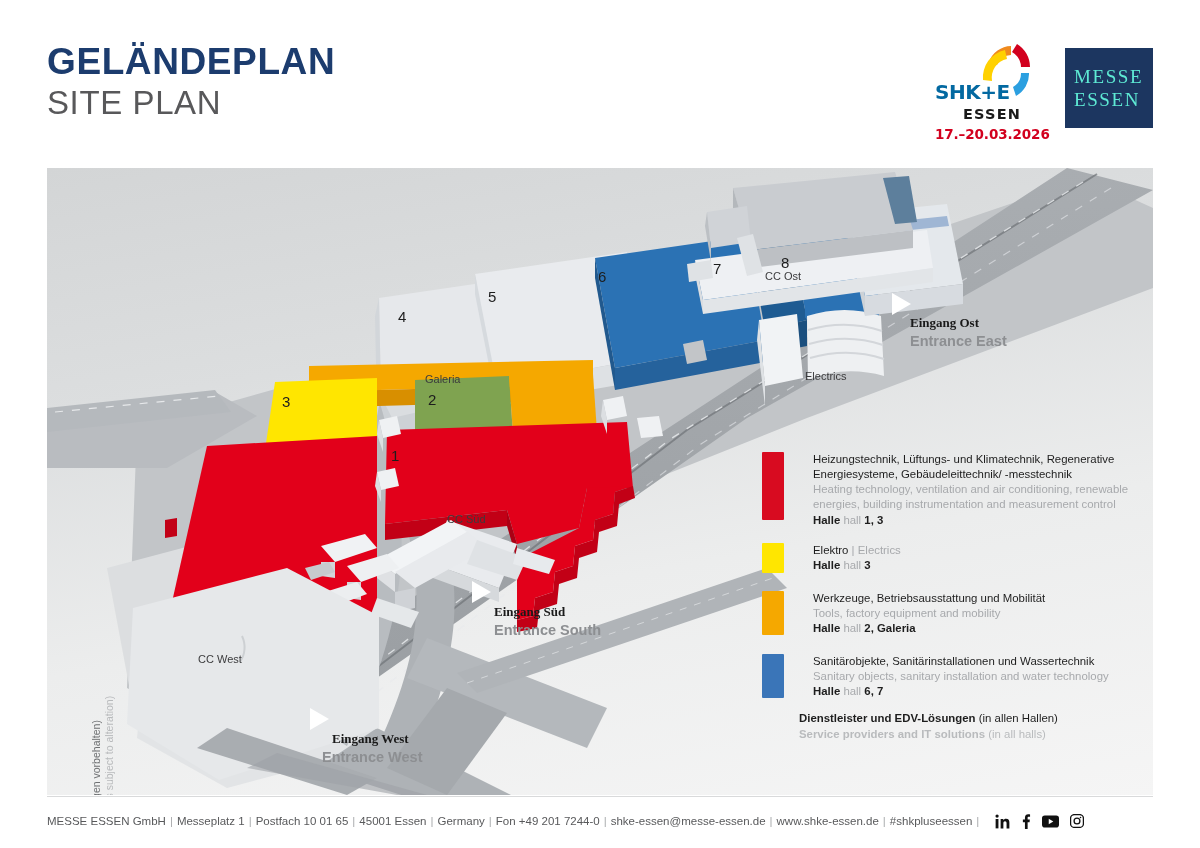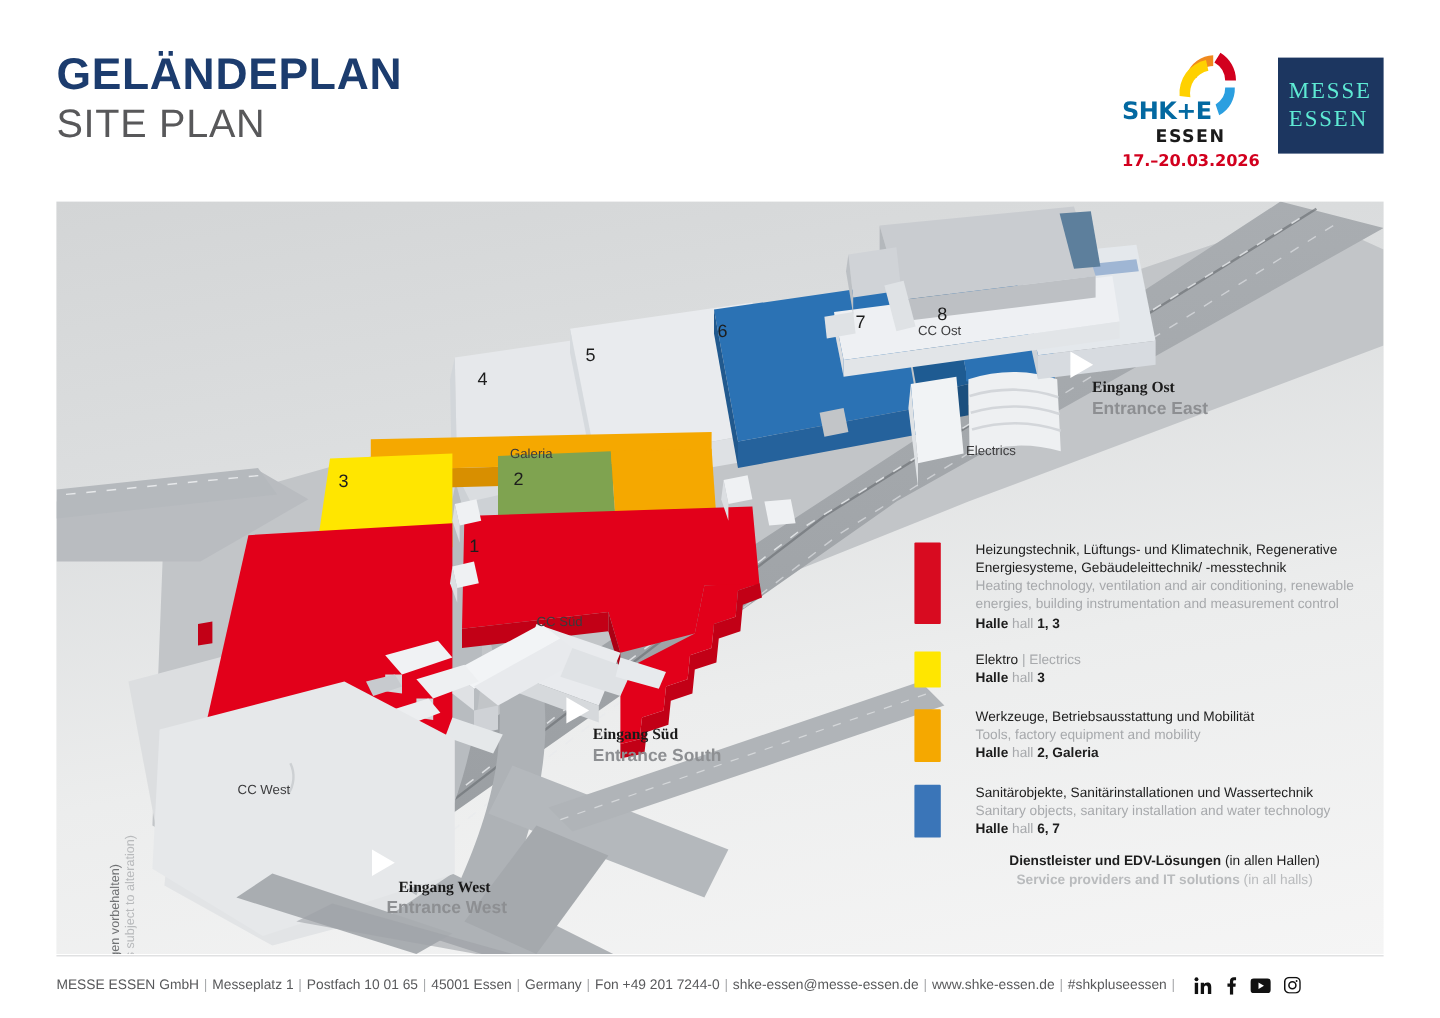--- a/index.html
+++ b/index.html
@@ -108,21 +108,21 @@
     font-family:"Liberation Sans", sans-serif;
   }
   .l-en {
     font-size:11.4px; color:#a7a9ac; line-height:1.33;
     font-family:"Liberation Sans", sans-serif;
   }
   .l-hall { font-size:11.4px; color:#a7a9ac; line-height:1.4; margin-top:0px; }
   .l-hall b { color:#1d1d1d; font-weight:700; }
   .l-hall .hnum { color:#1d1d1d; font-weight:700; }
   .l-sep { color:#a7a9ac; }
-  .legend-last { margin-left:37px; margin-top:4px;text-align:center; }
+  .legend-last { margin-left:37px; margin-top:4px; }
   .legend-last .a { font-size:11.4px; color:#1d1d1d; font-weight:700; line-height:1.42; }
   .legend-last .a span { font-weight:400; }
   .legend-last .b { font-size:11.4px; color:#8e9093; font-weight:700; line-height:1.42; }
   .legend-last .b span { font-weight:400; color:#b9bbbd; }
 
   
   .footer-rule {
     position:absolute; left:47px; top:796px; width:1106px; height:1px; background:#d9dadb;
   }
   .footer {

